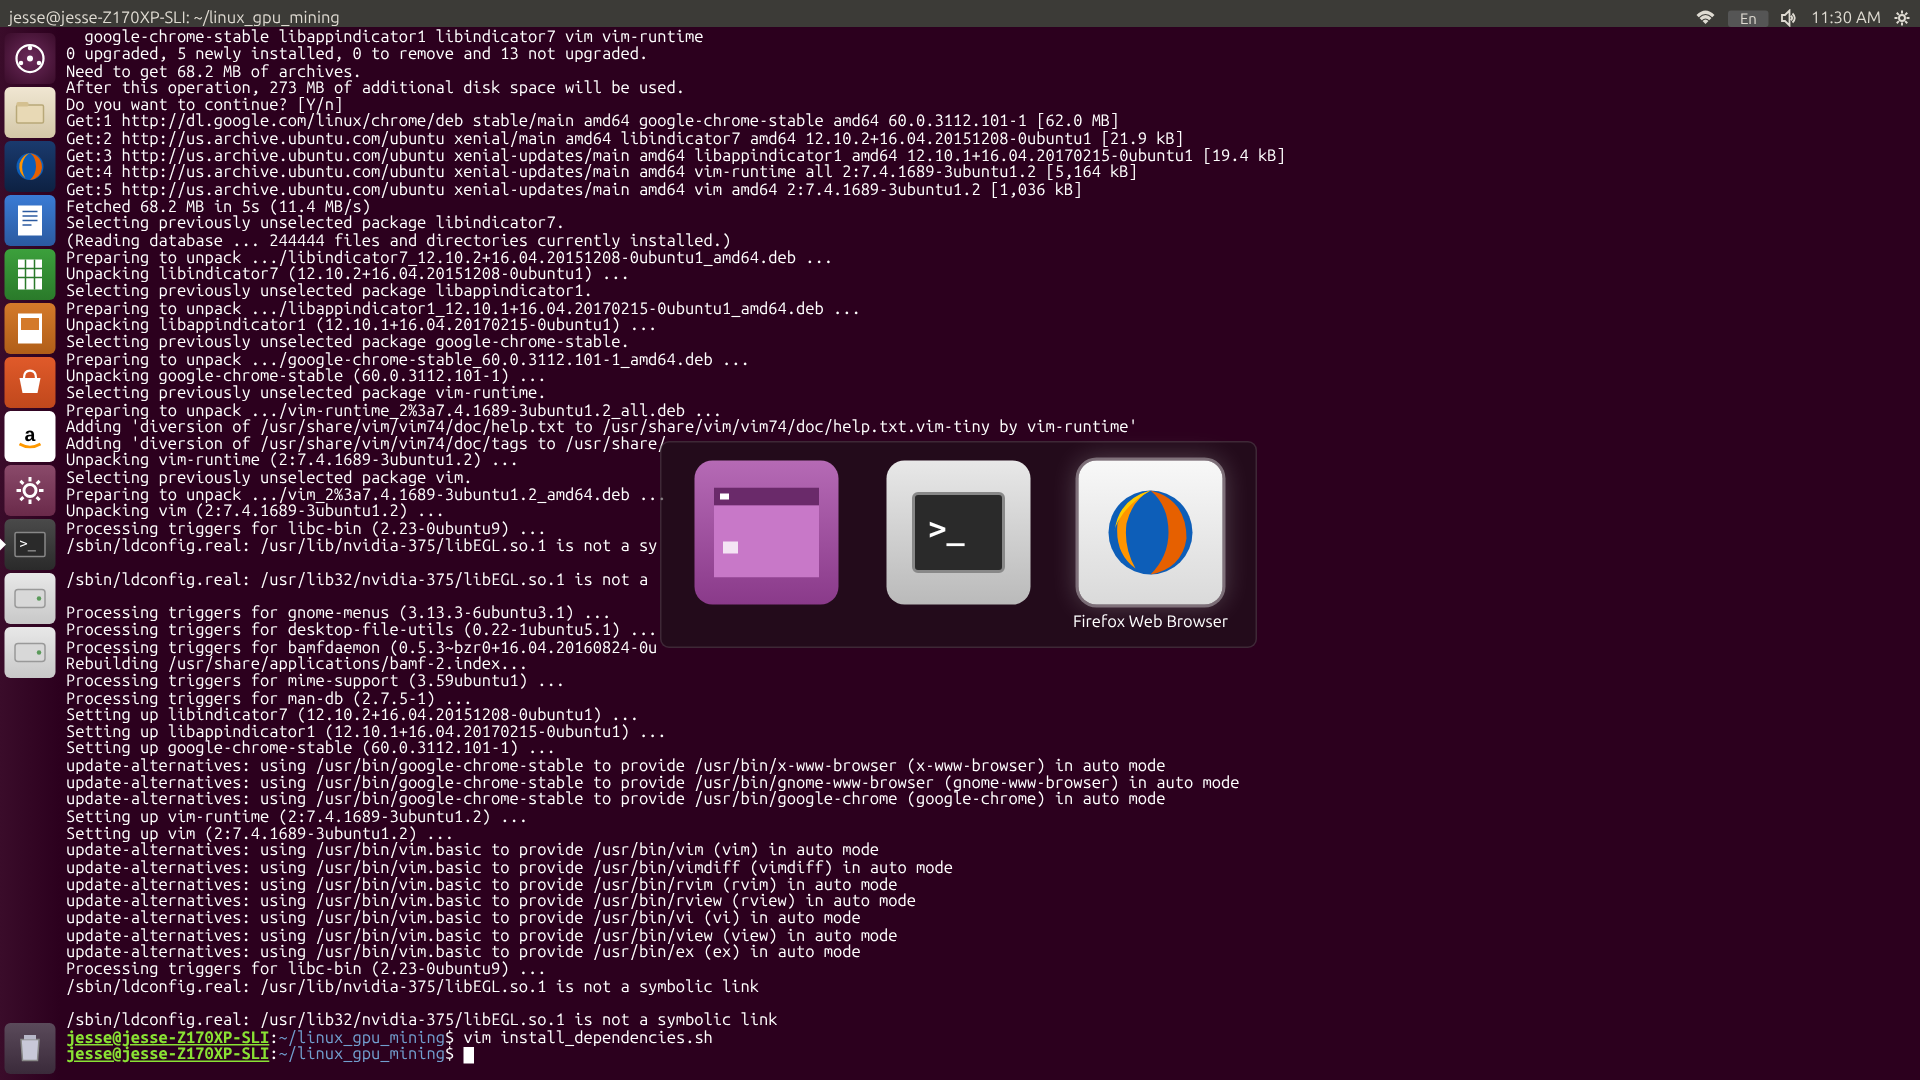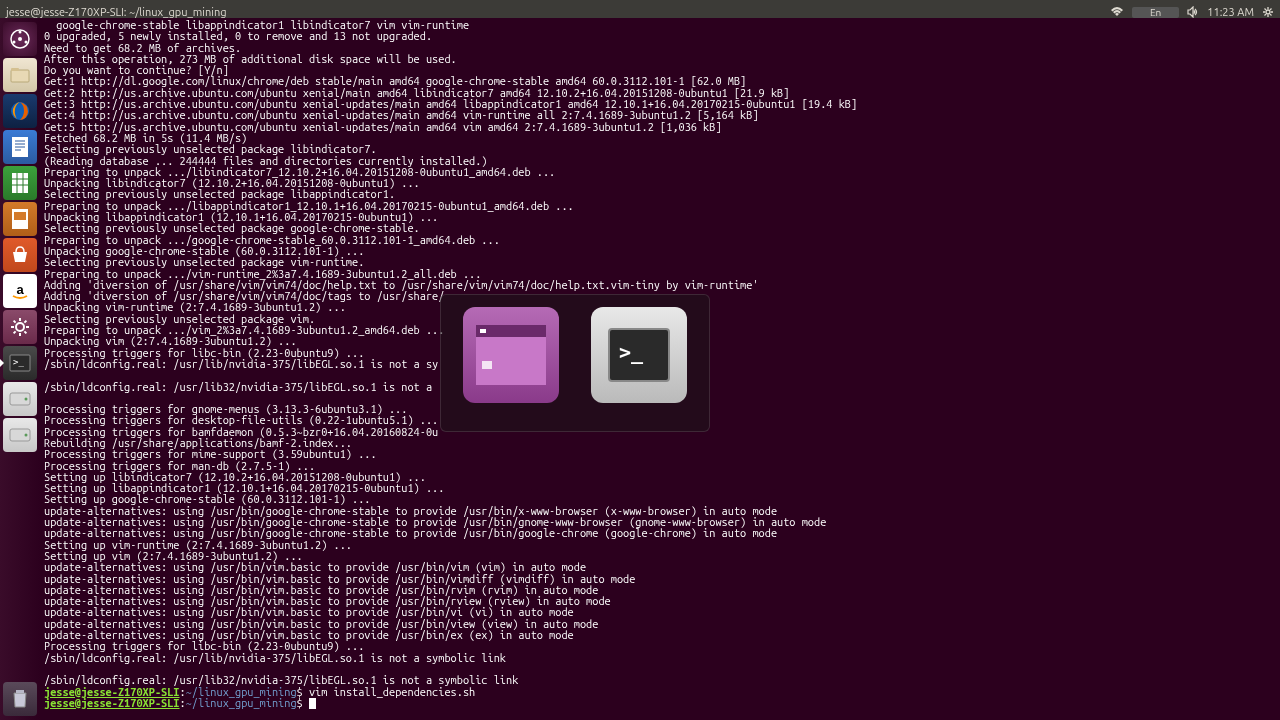--- a/index.html
+++ b/index.html
@@ -89,27 +89,27 @@
 <body>
 
 <div class="menubar">
   <span class="menubar-title">jesse@jesse-Z170XP-SLI: ~/linux_gpu_mining</span>
   <div class="menubar-right">
     <span>
         <svg width="14" height="12" viewBox="0 0 14 12">
           <path d="M7 10 L5 8 Q7 6 9 8 Z M3 6 Q7 2 11 6 L9.5 7.5 Q7 5 4.5 7.5 Z M1 4 Q7 -2 13 4 L11.5 5.5 Q7 1 2.5 5.5 Z" fill="#dfdbd2"></path>
         </svg>
       </span>
-    <span style="background:#555;padding:0 18px;border-radius:2px;font-size:10px;">En</span>
+    <span style="background:#555;padding:0 8px;border-radius:2px;font-size:10px;">En</span>
     <span>
         <svg width="12" height="12" viewBox="0 0 12 12">
           <path d="M1 4h2l3-3v10l-3-3H1Z M8 3q3 3 0 6 M7 4.5q1.5 1.5 0 3" fill="none" stroke="#dfdbd2" stroke-width="1.2"></path>
         </svg>
       </span>
-    <span>11:23 AM</span>
+    <span>11:30 AM</span>
     <span>
         <svg width="12" height="12" viewBox="0 0 12 12">
           <circle cx="6" cy="6" r="2" fill="none" stroke="#dfdbd2" stroke-width="1.3"></circle>
           <path d="M6 1v2M6 9v2M1 6h2M9 6h2M2.5 2.5l1.4 1.4M8.1 8.1l1.4 1.4M2.5 9.5l1.4-1.4M8.1 3.9l1.4-1.4" stroke="#dfdbd2" stroke-width="1.3"></path>
         </svg>
       </span>
   </div>
 </div>
 
 <div class="launcher">
@@ -280,13 +280,24 @@
   </div>
   <div class="switcher-app">
     <div class="switcher-icon" style="background:linear-gradient(#e8e8e8,#bababa);">
       <svg width="64" height="56" viewBox="0 0 64 56">
           <rect x="2" y="2" width="60" height="52" rx="3" fill="#2a2a2a" stroke="#888" stroke-width="2"></rect>
           <text x="12" y="32" fill="#fff" font-size="20" font-family="monospace" font-weight="bold">&gt;_</text>
         </svg>
     </div>
     <div class="switcher-label"></div>
   </div>
+  <div class="switcher-app selected">
+    <div class="switcher-icon" style="background:linear-gradient(#f8f8f8,#dadada);">
+      <svg width="72" height="72" viewBox="0 0 72 72">
+          <circle cx="36" cy="36" r="28" fill="#0d5eb8"></circle>
+          <path d="M36 8 Q60 14 60 40 Q57 60 36 64 Q48 52 48 36 Q48 18 36 8" fill="#e66000"></path>
+          <path d="M36 8 Q20 12 14 30 Q12 50 26 60 Q18 46 20 30 Q24 14 36 8" fill="#ff9500"></path>
+          <path d="M36 8 Q14 14 12 36 Q12 32 16 26 Q22 16 36 8" fill="#ffcb00"></path>
+        </svg>
+    </div>
+    <div class="switcher-label">Firefox Web Browser</div>
+  </div>
 </div>
 
 </body></html>

